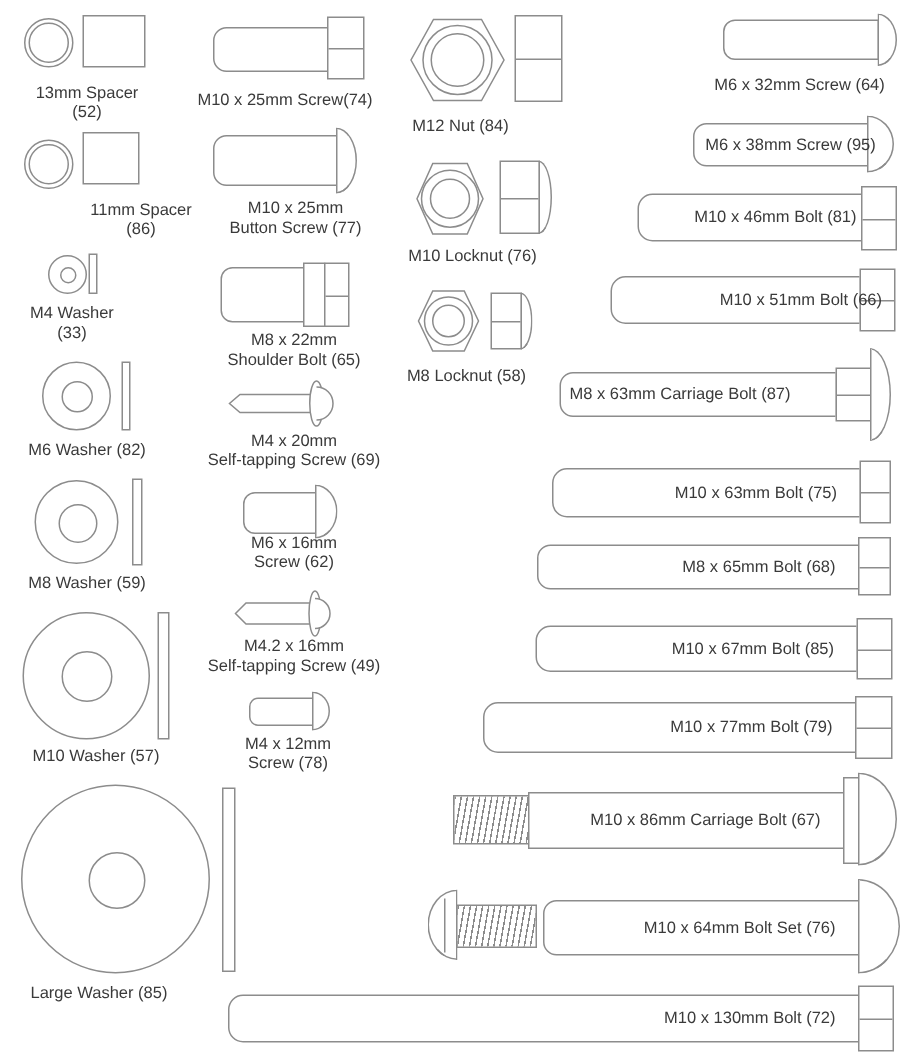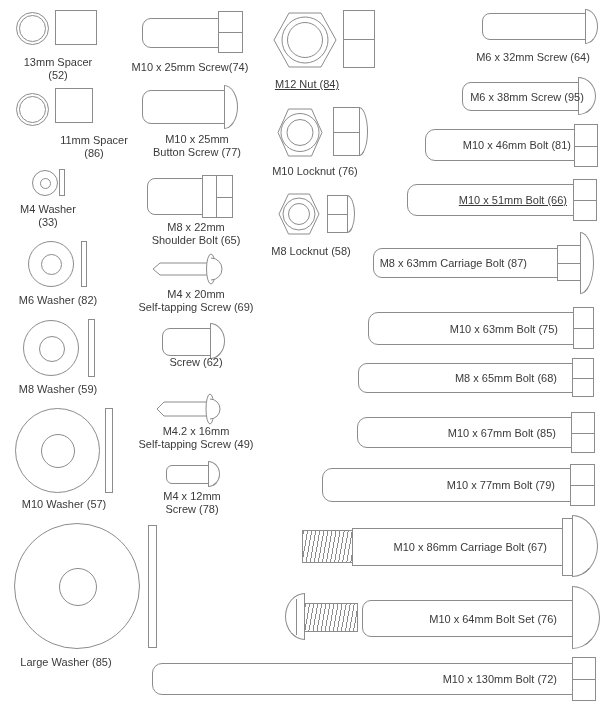--- a/index.html
+++ b/index.html
@@ -140,20 +140,21 @@
     <div class="lbl" style="left:116px;top:288px;width:160px;">
       <div>M4 x 20mm</div>
         <div>Self-tapping Screw (69)</div>
     </div>
   </div>
 
   <div class="grp">
     <div class="box" style="left:162px;top:328px;width:49px;height:28px;border-radius:8px 0 0 8px;"></div>
     <div class="dome" style="left:210px;top:323px;width:15px;height:36px;"></div>
     <div class="lbl" style="left:126px;top:356px;width:140px;">
+      <div>M6 x 16mm</div>
         <div>Screw (62)</div>
     </div>
   </div>
 
   <div class="grp">
     <svg style="left:156px;top:392px;" width="72" height="34" viewBox="0 0 72 34">
       <path d="M52 10 H8 L1 17 L8 24 H52" fill="#fff" stroke="#8c8c8c" stroke-width="1"></path>
       <ellipse cx="54" cy="17" rx="4" ry="15" fill="#fff" stroke="#8c8c8c" stroke-width="1"></ellipse>
       <path d="M54 7 A10 10 0 0 1 54 27" fill="#fff" stroke="#8c8c8c" stroke-width="1"></path>
     </svg>
@@ -175,21 +176,21 @@
   
   <div class="grp">
     <svg style="left:273px;top:12px;" width="64" height="56" viewBox="0 0 64 56">
       <polygon points="16,1 48,1 63,28 48,55 16,55 1,28" fill="#fff" stroke="#8c8c8c" stroke-width="1"></polygon>
       <circle cx="32" cy="28" r="23" fill="none" stroke="#8c8c8c" stroke-width="1"></circle>
       <circle cx="32" cy="28" r="17.5" fill="none" stroke="#8c8c8c" stroke-width="1"></circle>
     </svg>
     <div class="box" style="left:343px;top:10px;width:32px;height:58px;">
         <div class="mid"></div>
       </div>
-    <div class="lbl" style="left:250px;top:78px;width:114px;text-decoration:underline;">M12 Nut (84)</div>
+    <div class="lbl" style="left:250px;top:78px;width:114px;">M12 Nut (84)</div>
   </div>
 
   <div class="grp">
     <svg style="left:277px;top:108px;" width="46" height="49" viewBox="0 0 46 49">
       <polygon points="11.5,1 34.5,1 45,24.5 34.5,48 11.5,48 1,24.5" fill="#fff" stroke="#8c8c8c" stroke-width="1"></polygon>
       <circle cx="23" cy="24.5" r="19" fill="none" stroke="#8c8c8c" stroke-width="1"></circle>
       <circle cx="23" cy="24.5" r="13" fill="none" stroke="#8c8c8c" stroke-width="1"></circle>
     </svg>
     <div class="box" style="left:333px;top:107px;width:27px;height:49px;">
         <div class="mid"></div>
@@ -230,21 +231,21 @@
         <div class="mid"></div>
       </div>
     <div class="inlbl" style="left:425px;top:129px;width:162px;height:32px;">M10 x 46mm Bolt (81)</div>
   </div>
 
   <div class="grp">
     <div class="box" style="left:407px;top:184px;width:167px;height:32px;border-radius:10px 0 0 10px;"></div>
     <div class="box" style="left:573px;top:179px;width:24px;height:42px;">
         <div class="mid"></div>
       </div>
-    <div class="inlbl" style="left:386px;top:184px;width:197px;height:32px;text-decoration:underline;">M10 x 51mm Bolt (66)</div>
+    <div class="inlbl" style="left:407px;top:184px;width:197px;height:32px;">M10 x 51mm Bolt (66)</div>
   </div>
 
   <div class="grp">
     <div class="box" style="left:373px;top:248px;width:185px;height:30px;border-radius:9px 0 0 9px;"></div>
     <div class="box" style="left:557px;top:245px;width:24px;height:36px;">
         <div class="mid"></div>
       </div>
     <div class="dome" style="left:580px;top:232px;width:14px;height:62px;"></div>
     <div class="inlbl" style="left:373px;top:248px;width:170px;height:30px;">M8 x 63mm Carriage Bolt (87)</div>
   </div>

